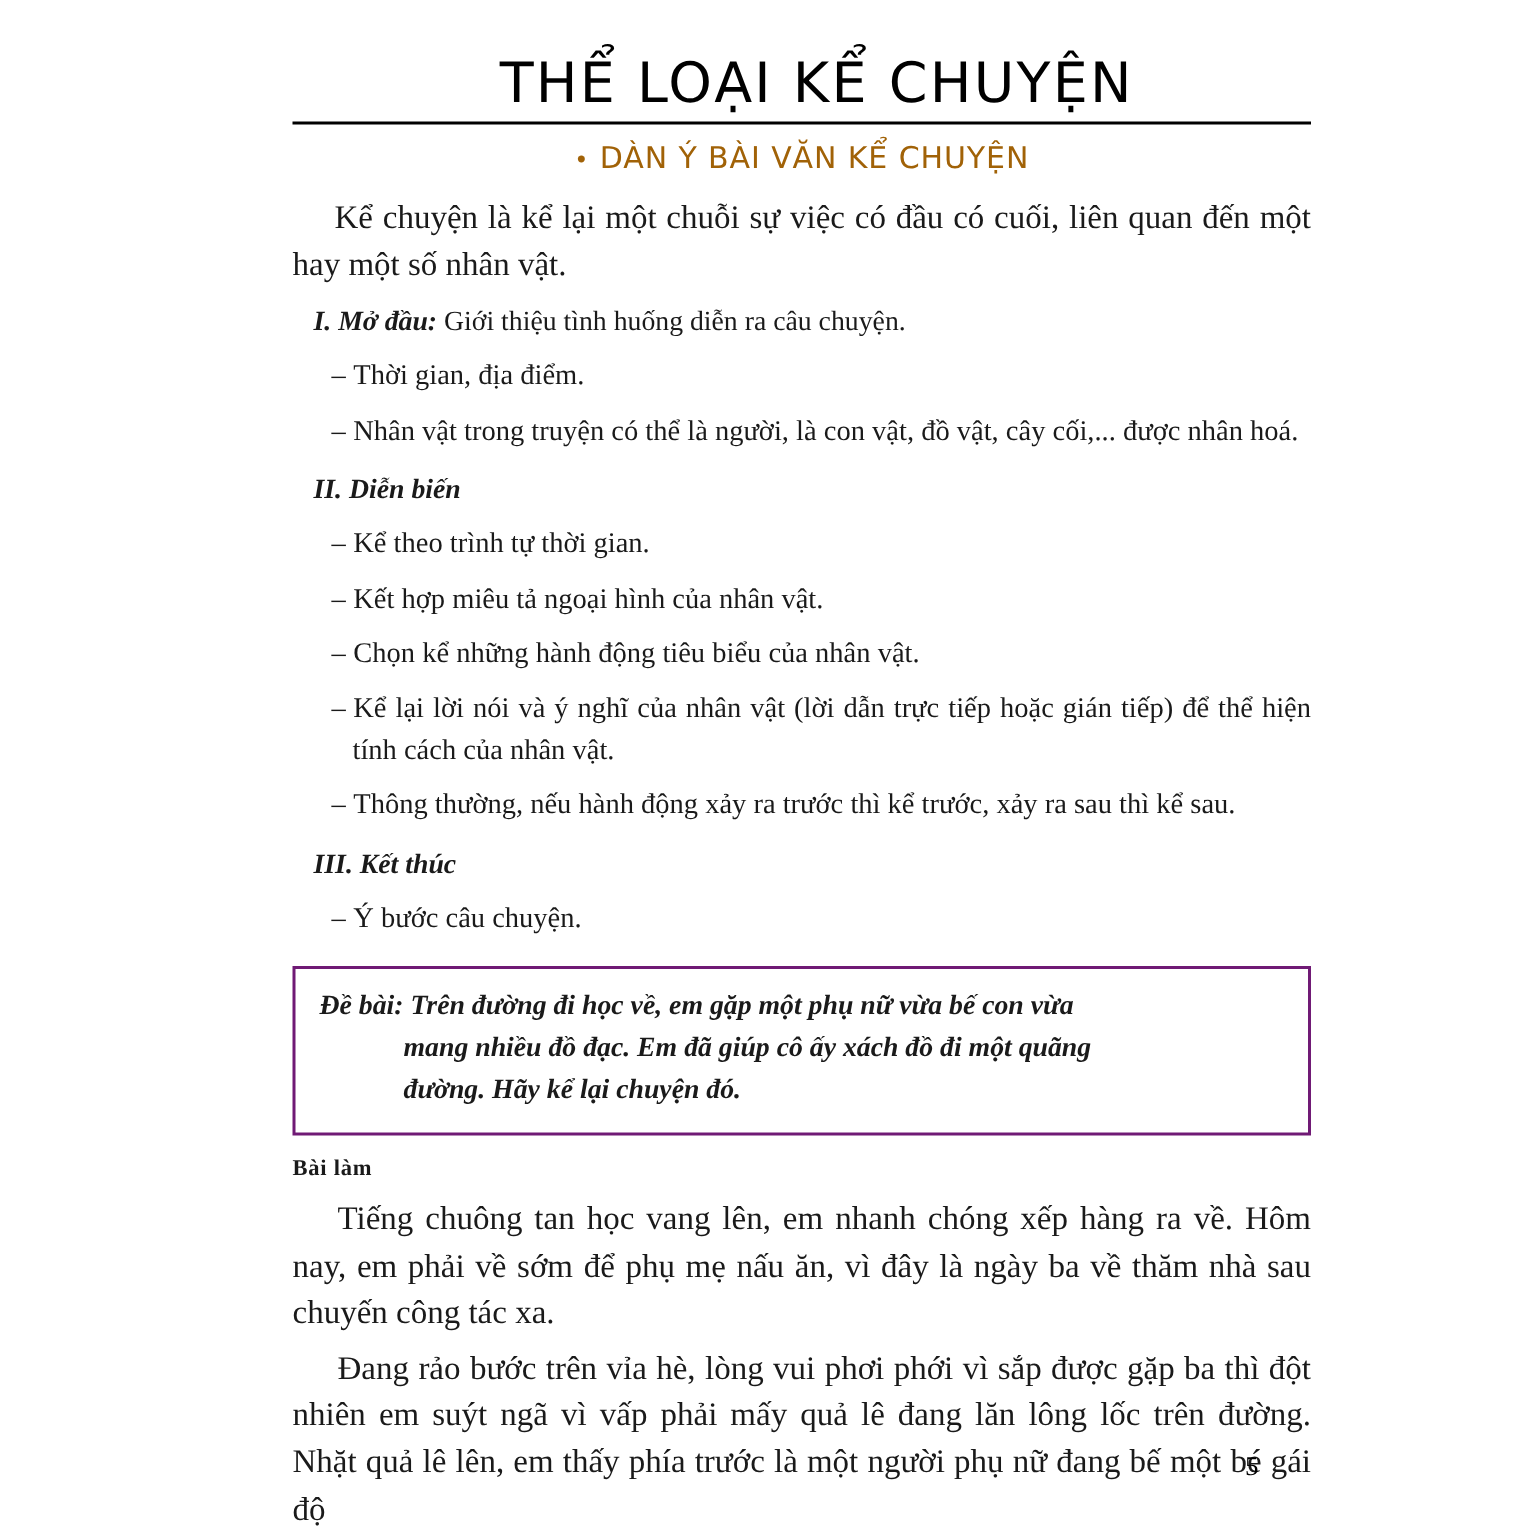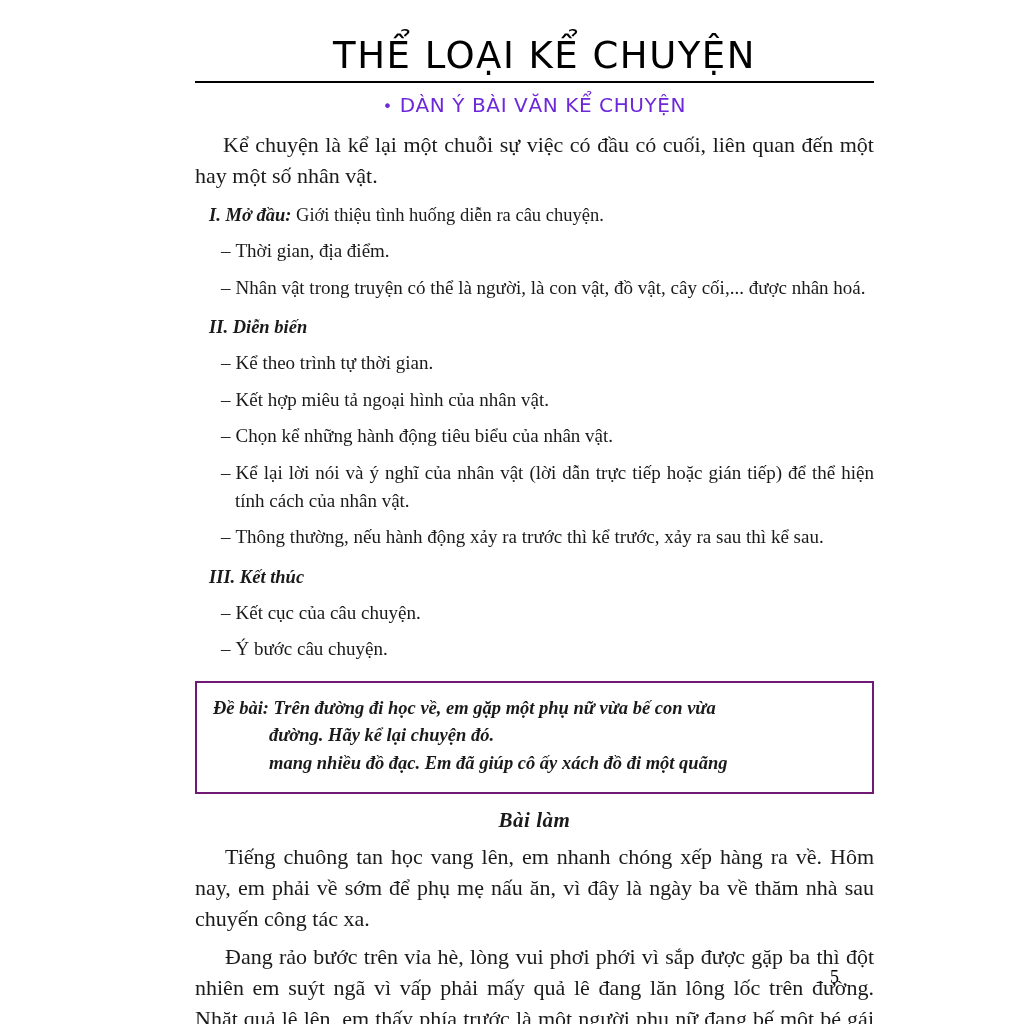--- a/index.html
+++ b/index.html
@@ -38,21 +38,21 @@
     border-top: 2.5px solid #000;
     margin: 4px 0 10px 0;
     width: 100%;
   }
   .subtitle {
     text-align: center;
     font-family: "DejaVu Sans", sans-serif;
     font-size: 20px;
     letter-spacing: 0.6px;
     margin: 0 0 12px 0;
-    color: #6d28d9;
+    color: #a16207;
   }
   .bullet-dot {
     font-size: 16px;
     vertical-align: middle;
   }
   p {
     margin: 0 0 7px 0;
     font-size: 22px;
     line-height: 1.42;
     text-align: justify;
@@ -92,24 +92,23 @@
     font-size: 18.5px;
     line-height: 1.5;
     text-align: justify;
     margin: 0;
     text-indent: 0;
   }
   .prompt-box .cont {
     padding-left: 56px;
   }
   .baiLam {
-    text-align: center;
-    font-style: italic;
+    text-align: left;
     font-weight: bold;
-    font-size: 21px;
+    font-size: 15px;
     margin: 10px 0 8px 0;
     letter-spacing: 0.5px;
   }
   .body-para {
     text-indent: 30px;
     margin-bottom: 6px;
   }
   .page-number {
     position: absolute;
     right: 185px;
@@ -159,30 +158,27 @@
     <span class="dash">–</span><span>Kể lại lời nói và ý nghĩ của nhân vật (lời dẫn trực tiếp hoặc gián tiếp) để thể hiện tính cách của nhân vật.</span>
   </p>
   <p class="bullet-line gap-after">
     <span class="dash">–</span><span>Thông thường, nếu hành động xảy ra trước thì kể trước, xảy ra sau thì kể sau.</span>
   </p>
 
   <div class="section-head">
     <span class="lbl">III. Kết thúc</span><span></span>
   </div>
   <p class="bullet-line">
-    <span class="dash">–</span><span>Kết cục của câu chuyện.</span>
-  </p>
-  <p class="bullet-line">
     <span class="dash">–</span><span>Ý bước câu chuyện.</span>
   </p>
 
   <div class="prompt-box">
     <p>Đề bài: Trên đường đi học về, em gặp một phụ nữ vừa bế con vừa</p>
+    <p class="cont">mang nhiều đồ đạc. Em đã giúp cô ấy xách đồ đi một quãng</p>
     <p class="cont">đường. Hãy kể lại chuyện đó.</p>
-    <p class="cont">mang nhiều đồ đạc. Em đã giúp cô ấy xách đồ đi một quãng</p>
   </div>
 
   <div class="baiLam">Bài làm</div>
 
   <p class="body-para">Tiếng chuông tan học vang lên, em nhanh chóng xếp hàng ra về. Hôm nay, em phải về sớm để phụ mẹ nấu ăn, vì đây là ngày ba về thăm nhà sau chuyến công tác xa.</p>
   <p class="body-para">Đang rảo bước trên vỉa hè, lòng vui phơi phới vì sắp được gặp ba thì đột nhiên em suýt ngã vì vấp phải mấy quả lê đang lăn lông lốc trên đường. Nhặt quả lê lên, em thấy phía trước là một người phụ nữ đang bế một bé gái độ</p>
 
 </div>
 
 <div class="page-number">5</div>

